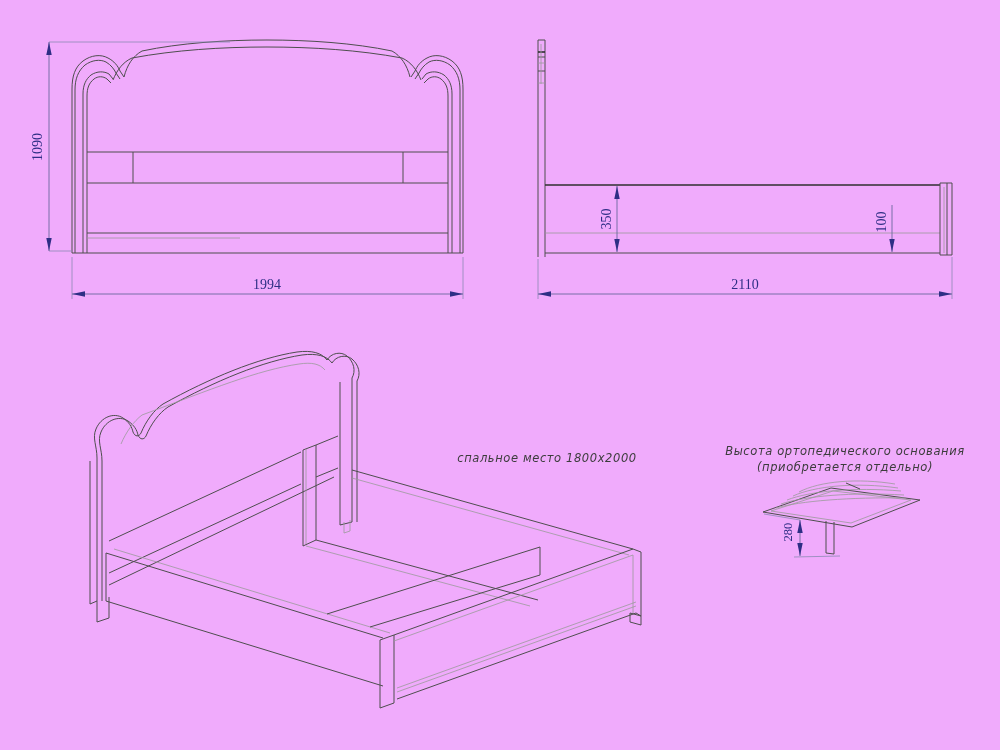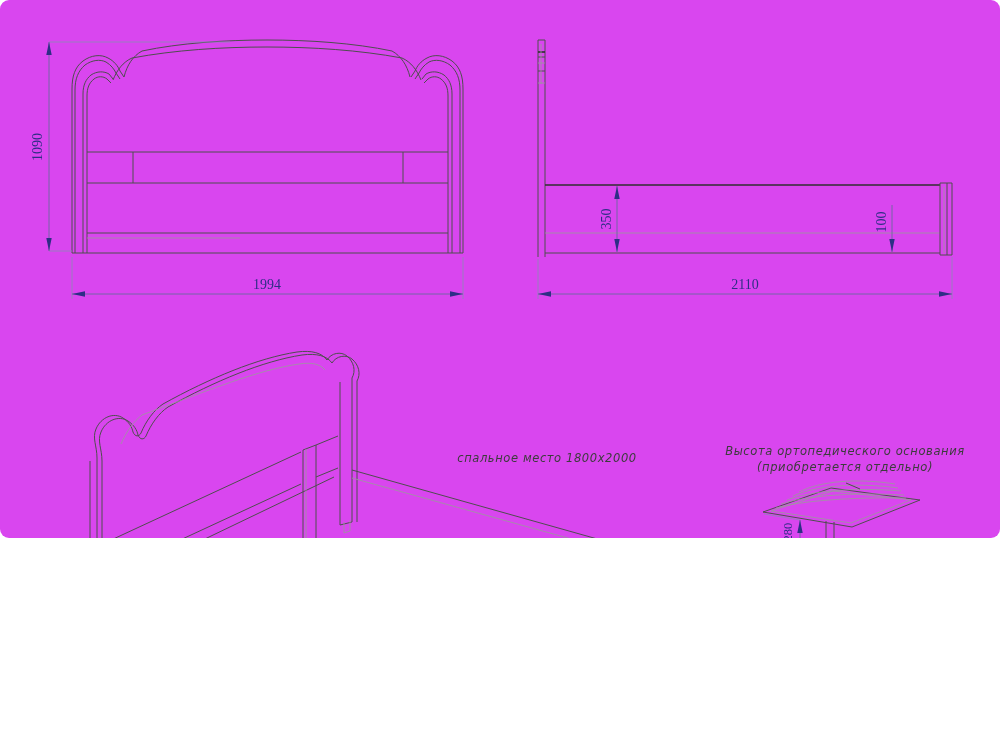--- a/index.html
+++ b/index.html
@@ -1,17 +1,17 @@
 <!DOCTYPE html>
 <html><head>
 <meta charset="utf-8">
 <style>
   html,body{margin:0;padding:0;background:#fff;}
-  .canvas{position:relative;width:1000px;height:538px;background:#d946ef;overflow:hidden;
-          font-family:"Liberation Sans",sans-serif;border-radius:9px;}
+  .canvas{position:relative;width:1000px;height:750px;background:#f0abfc;overflow:hidden;
+          font-family:"Liberation Sans",sans-serif;}
   svg{position:absolute;left:0;top:0;}
   .ln{stroke:#4e4e4e;stroke-width:1;fill:none;}
   .lnl{stroke:#9a9a9a;stroke-width:0.8;fill:none;}
   .lnd{stroke:#2f2f2f;stroke-width:1.6;fill:none;}
   .dln{stroke:#6a6a9e;stroke-width:0.9;fill:none;}
   .dlnl{stroke:#8a8ab4;stroke-width:0.8;fill:none;}
   .dimtxt{font-family:"Liberation Serif",serif;font-size:14px;fill:#2e2e85;}
   .dimtxt-s{font-family:"Liberation Serif",serif;font-size:12.5px;fill:#2e2e85;}
   .gost{font-family:"DejaVu Sans",sans-serif;font-style:italic;font-size:11.5px;
         fill:#3c3c3c;letter-spacing:0.6px;}

